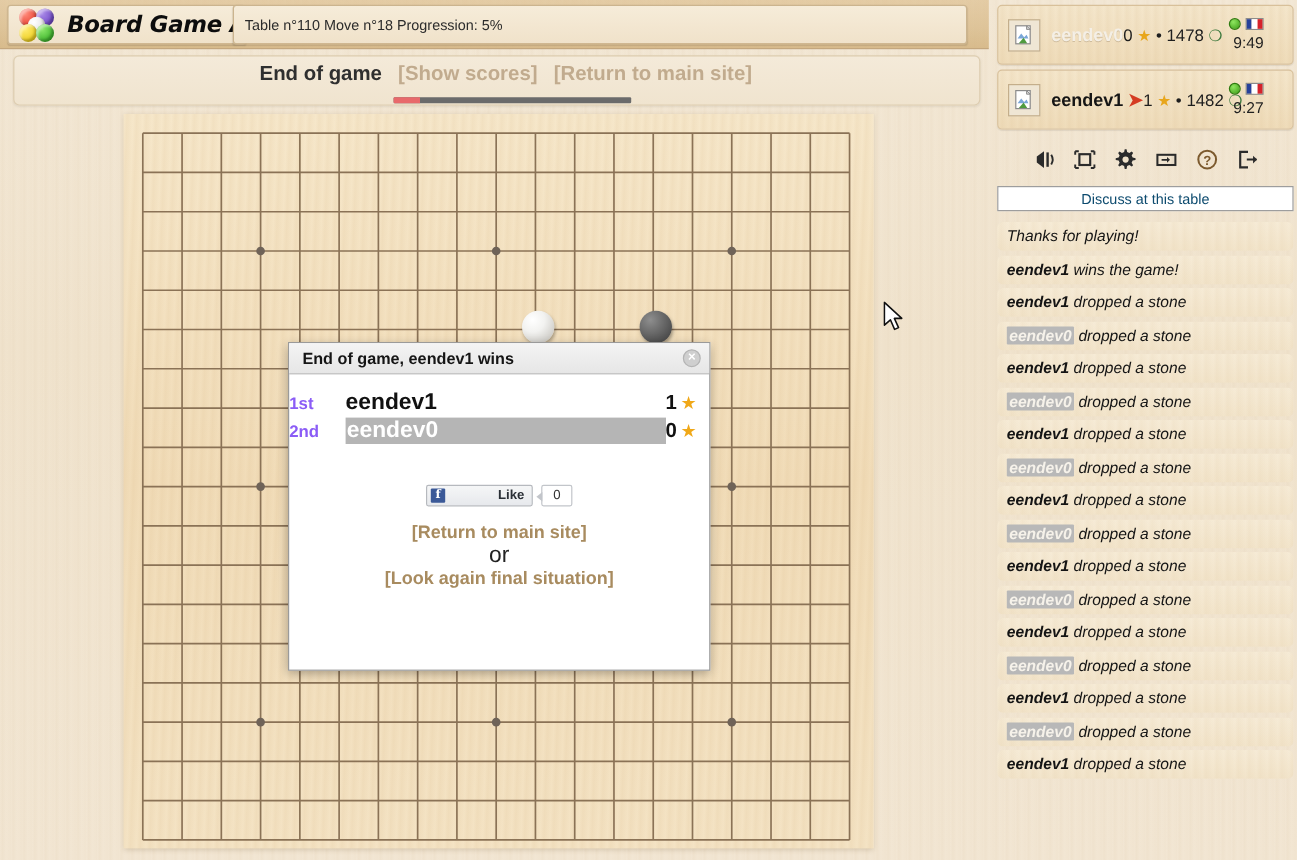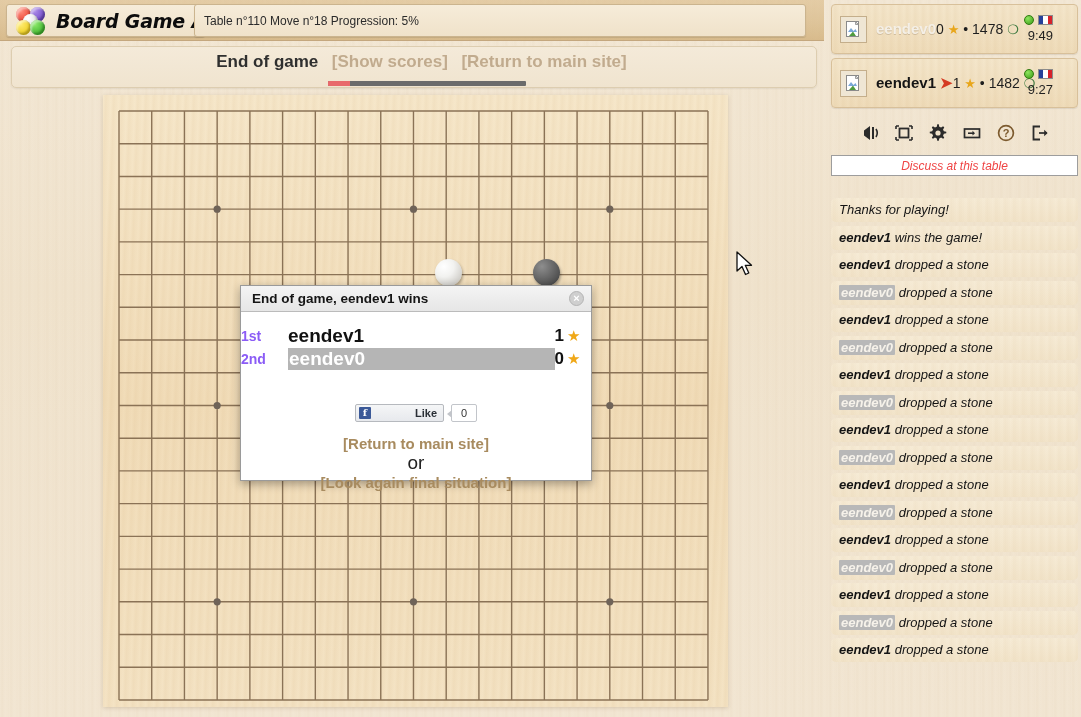--- a/index.html
+++ b/index.html
@@ -129,21 +129,21 @@
     box-shadow: 1px 2px 3px rgba(0,0,0,0.30);
   }
   .stone.black {
     background: radial-gradient(circle at 33% 28%, #8e8e8e 0%, #6d6d6d 38%, #4e4e4e 75%, #3a3a3a 100%);
     box-shadow: 1px 2px 3px rgba(0,0,0,0.34);
   }
 
   
   #endgame-dialog {
     position: absolute; left: 240px; top: 285px;
-    width: 352px; height: 196px;
+    width: 352px; height: 274px;
     background: #ffffff;
     border: 1px solid #9a9a9a;
     box-shadow: 0 3px 9px rgba(0,0,0,0.33);
   }
   #dialog-titlebar {
     position: relative;
     height: 26px;
     background: linear-gradient(180deg, #f4f4f4 0%, #e6e6e6 100%);
     border-bottom: 1px solid #bbbbbb;
     display: flex; align-items: center;
@@ -278,24 +278,24 @@
     gap: 12px; height: 34px; margin-top: 8px;
   }
   .tool-btn { cursor: pointer; line-height: 0; }
 
   #chat-input-box {
     margin: 5px 3px 0 3px; height: 21px;
     background: #ffffff; border: 1px solid #9d9d9d;
     display: flex; align-items: center; justify-content: center;
   }
   #chat-input-placeholder {
-    font-size: 12px; font-style: italic; color: #ef4444;
-  }
-
-  #chat-log { margin-top: 22px; }
+    font-size: 12px; color: #0c4a6e;
+  }
+
+  #chat-log { margin-top: 9px; }
   .chat-msg {
     position: relative; margin: 0 3px 3.5px 3px;
     min-height: 24px; padding: 3px 8px;
     background:
       repeating-linear-gradient(90deg,
         rgba(190,150,95,0.00) 0px,
         rgba(205,172,122,0.08) 3px,
         rgba(190,150,95,0.00) 9px),
       linear-gradient(180deg, #f6ebd6 0%, #f2e4ca 100%);
     border-radius: 5px;

